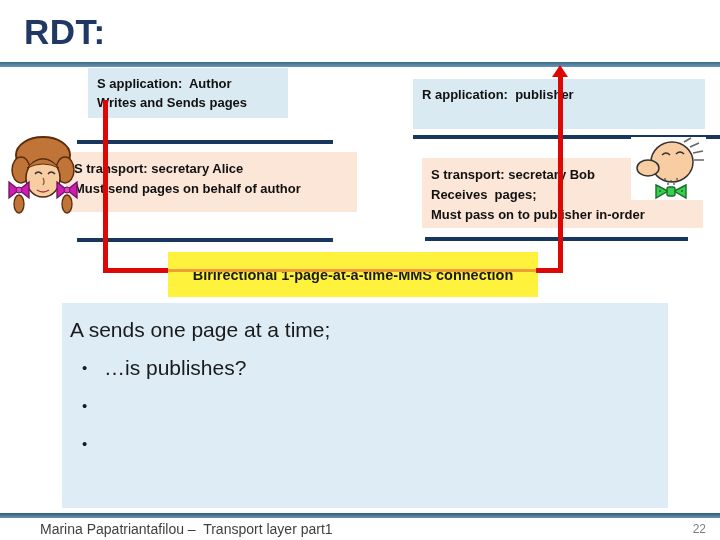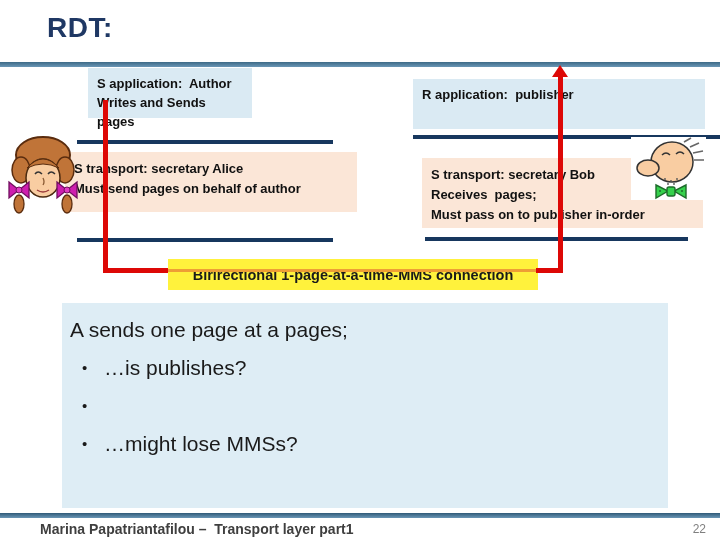--- a/index.html
+++ b/index.html
@@ -3,34 +3,34 @@
 <meta charset="utf-8">
 <style>
   html,body{margin:0;padding:0;background:#fff;}
   .slide{
     position:relative; width:720px; height:540px; overflow:hidden;
     background:#fff; font-family:"Liberation Sans", sans-serif;
   }
   .pre{white-space:pre-wrap;}
   
   .title{
-    position:absolute; left:47px; top:12px;
-    font-size:28px; font-weight:700; color:#1F3864; letter-spacing:0.5px;
+    position:absolute; left:24px; top:12px;
+    font-size:35px; font-weight:700; color:#1F3864; letter-spacing:0.5px;
   }
   .top-rule{
     position:absolute; left:0; top:62px; width:720px; height:5px;
     background:linear-gradient(#3d6a87,#6b97b6);
   }
   
   .appbox{
     position:absolute; background:#DAEAF3; color:#111;
     font-size:13px; font-weight:700; line-height:19px; padding:6px 9px;
     box-sizing:border-box; z-index:2;
   }
-  .box-sender-app{left:88px; top:68px; width:164px; height:50px;}
+  .box-sender-app{left:88px; top:68px; width:200px; height:50px;}
   .box-receiver-app{left:413px; top:79px; width:292px; height:50px;}
   
   .transbox{
     position:absolute; background:#FBE6D7; color:#111;
     font-size:13px; font-weight:700; line-height:20px; padding:7px 9px;
     box-sizing:border-box; z-index:1;
   }
   .box-sender-transport{left:65px; top:152px; width:292px; height:60px;}
   .box-receiver-transport{left:422px; top:158px; width:281px; height:70px;}
   
@@ -45,41 +45,41 @@
   .red-left-h{left:103px; top:268px; width:65px; height:5px;}
   .red-right-v{left:558px; top:76px; width:5px; height:197px;}
   .red-right-h{left:536px; top:268px; width:27px; height:5px;}
   .arrow-up{
     position:absolute; left:552px; top:65px; width:0; height:0; z-index:6;
     border-left:8px solid transparent; border-right:8px solid transparent;
     border-bottom:12px solid #DD0806;
   }
   
   .yellowbox{
-    position:absolute; left:168px; top:259px; width:370px; height:31px;
+    position:absolute; left:168px; top:252px; width:370px; height:45px;
     background:#FFF23C; z-index:4; display:flex; align-items:center; justify-content:center;
     font-size:14.5px; font-weight:700; color:#1a1a1a;
   }
   .orange-line{position:absolute; left:168px; top:269px; width:370px; height:3px; background:#EE9F35; z-index:5;}
   
   .bigbox{
     position:absolute; left:62px; top:303px; width:606px; height:205px;
     background:#DEEDF5; box-sizing:border-box; padding:8px 10px 0 8px;
     font-size:21px; color:#1a1a1a; z-index:1;
   }
   .bline{line-height:38px;}
   .bullet-row{line-height:38px; display:flex;}
   .bullet-glyph{width:22px; padding-left:12px; font-size:15px; flex:none;}
   
   .footer-rule{
     position:absolute; left:0; top:513px; width:720px; height:5px;
     background:linear-gradient(#2f5a78,#6b97b6);
   }
   .footer-credit{
-    position:absolute; left:40px; top:521px; font-size:14px; font-weight:700; color:#3F3F3F;
+    position:absolute; left:40px; top:521px; font-size:14px; font-weight:400; color:#3F3F3F;
   }
   .page-number{
     position:absolute; right:14px; top:522px; font-size:12px; color:#7F7F7F;
   }
   
   .alice{position:absolute; left:6px; top:132px; z-index:7;}
   .bob{position:absolute; left:631px; top:137px; z-index:7;}
 </style>
 </head>
 <body>
@@ -159,31 +159,30 @@
   <div class="red red-right-v"></div>
   <div class="red red-right-h"></div>
   <div class="arrow-up"></div>
 
   <div class="yellowbox">
     <span class="pre">Birirectional 1-page-at-a-time-MMS connection</span>
   </div>
   <div class="orange-line"></div>
 
   <div class="bigbox">
-    <div class="bline pre">A sends one page at a pages;</div>
+    <div class="bline pre">A sends one page at a time;</div>
     <div class="bullet-row">
       <span class="bullet-glyph">•</span>
       <span class="pre">…is publishes?</span>
     </div>
     <div class="bullet-row">
       <span class="bullet-glyph">•</span>
     </div>
     <div class="bullet-row">
       <span class="bullet-glyph">•</span>
-      <span class="pre">…might lose MMSs?</span>
     </div>
   </div>
 
   <div class="footer-rule"></div>
   <div class="footer-credit pre">Marina Papatriantafilou –  Transport layer part1</div>
   <div class="page-number">22</div>
 
 </div>
 
 </body></html>

